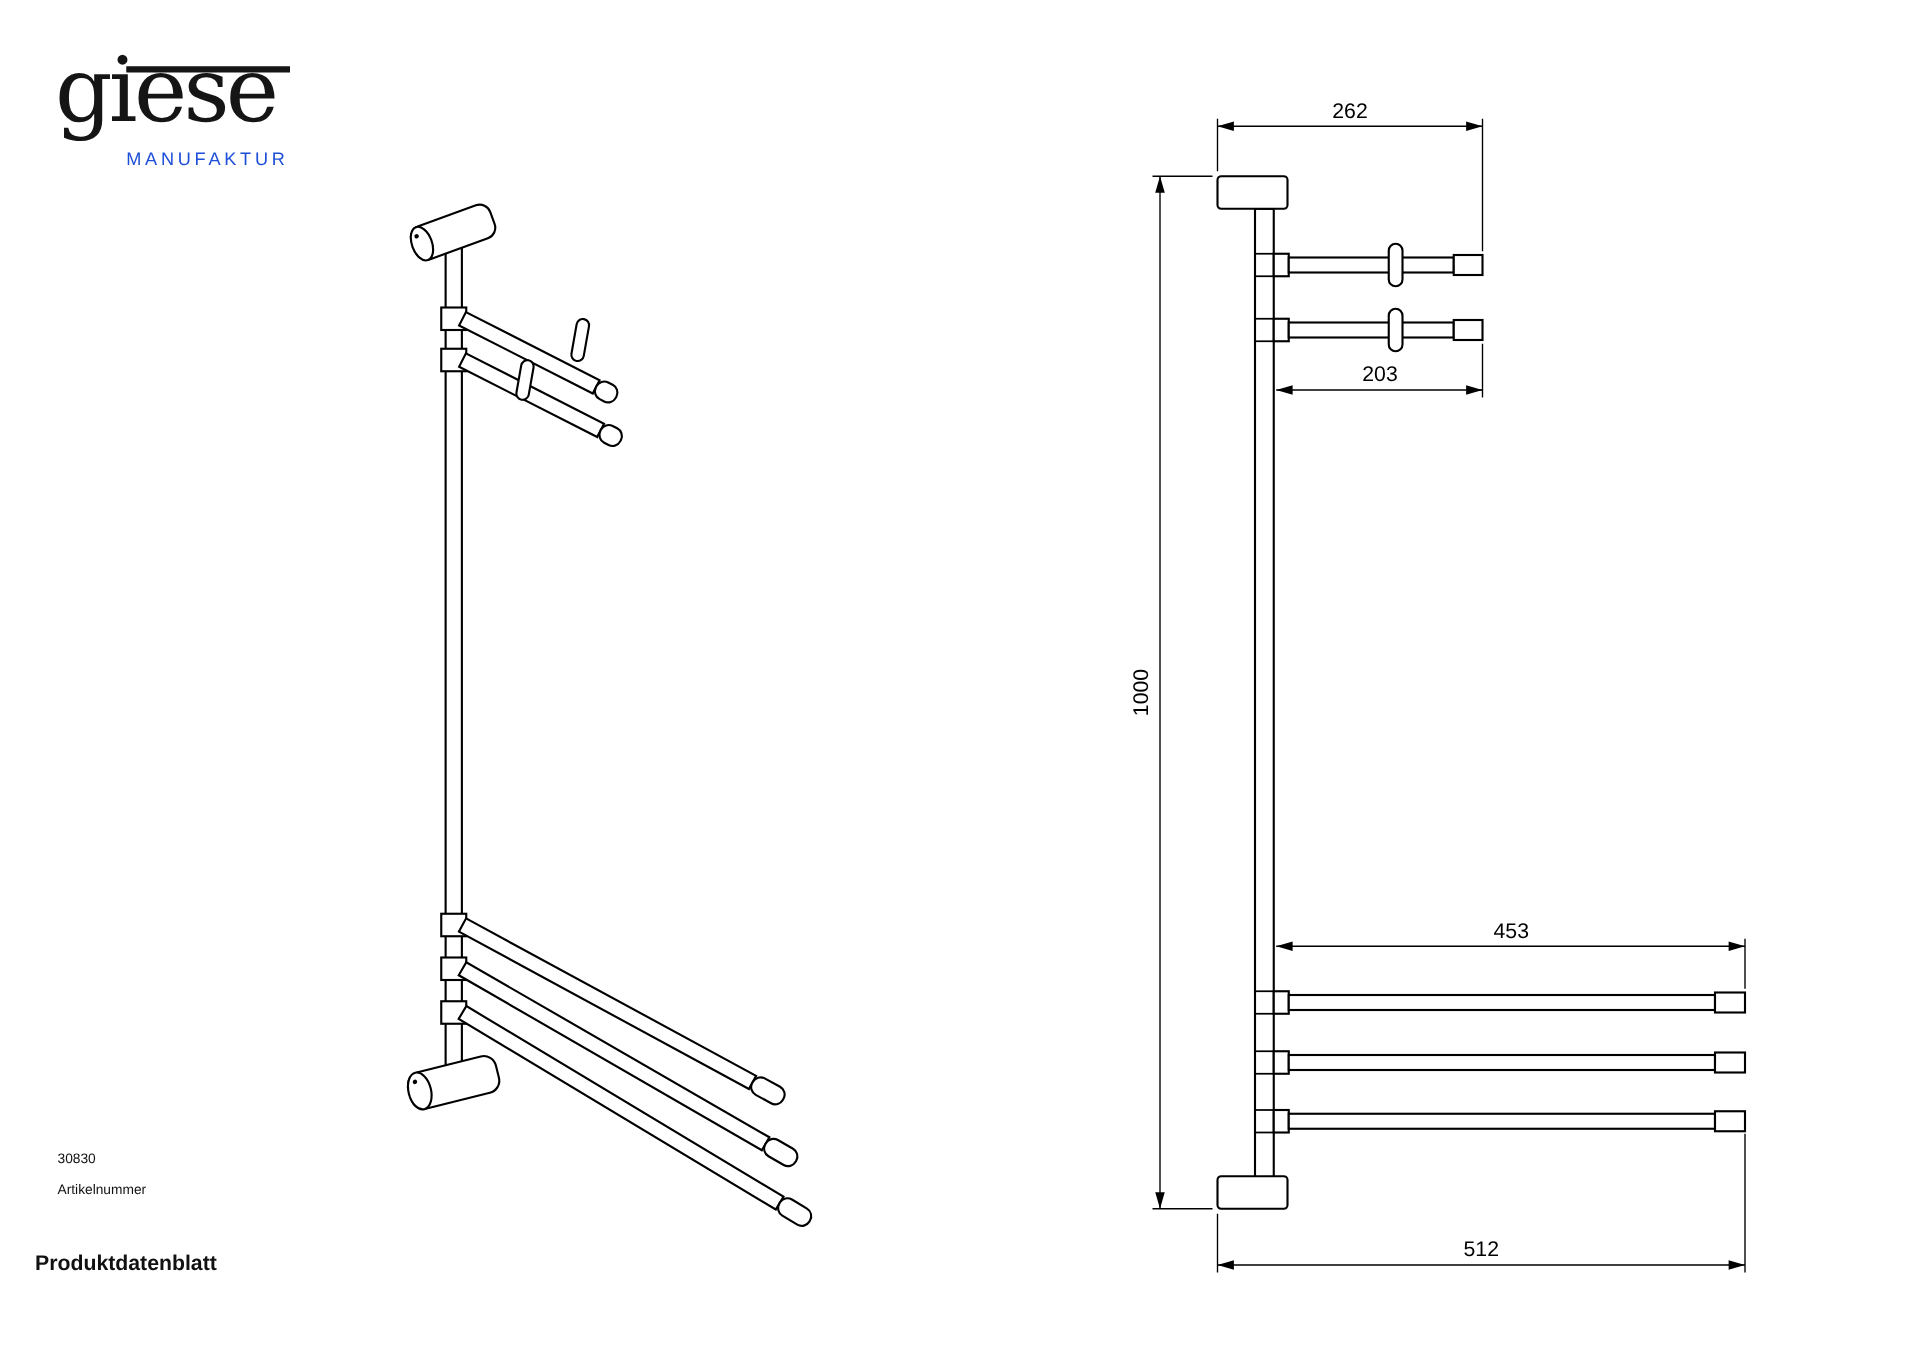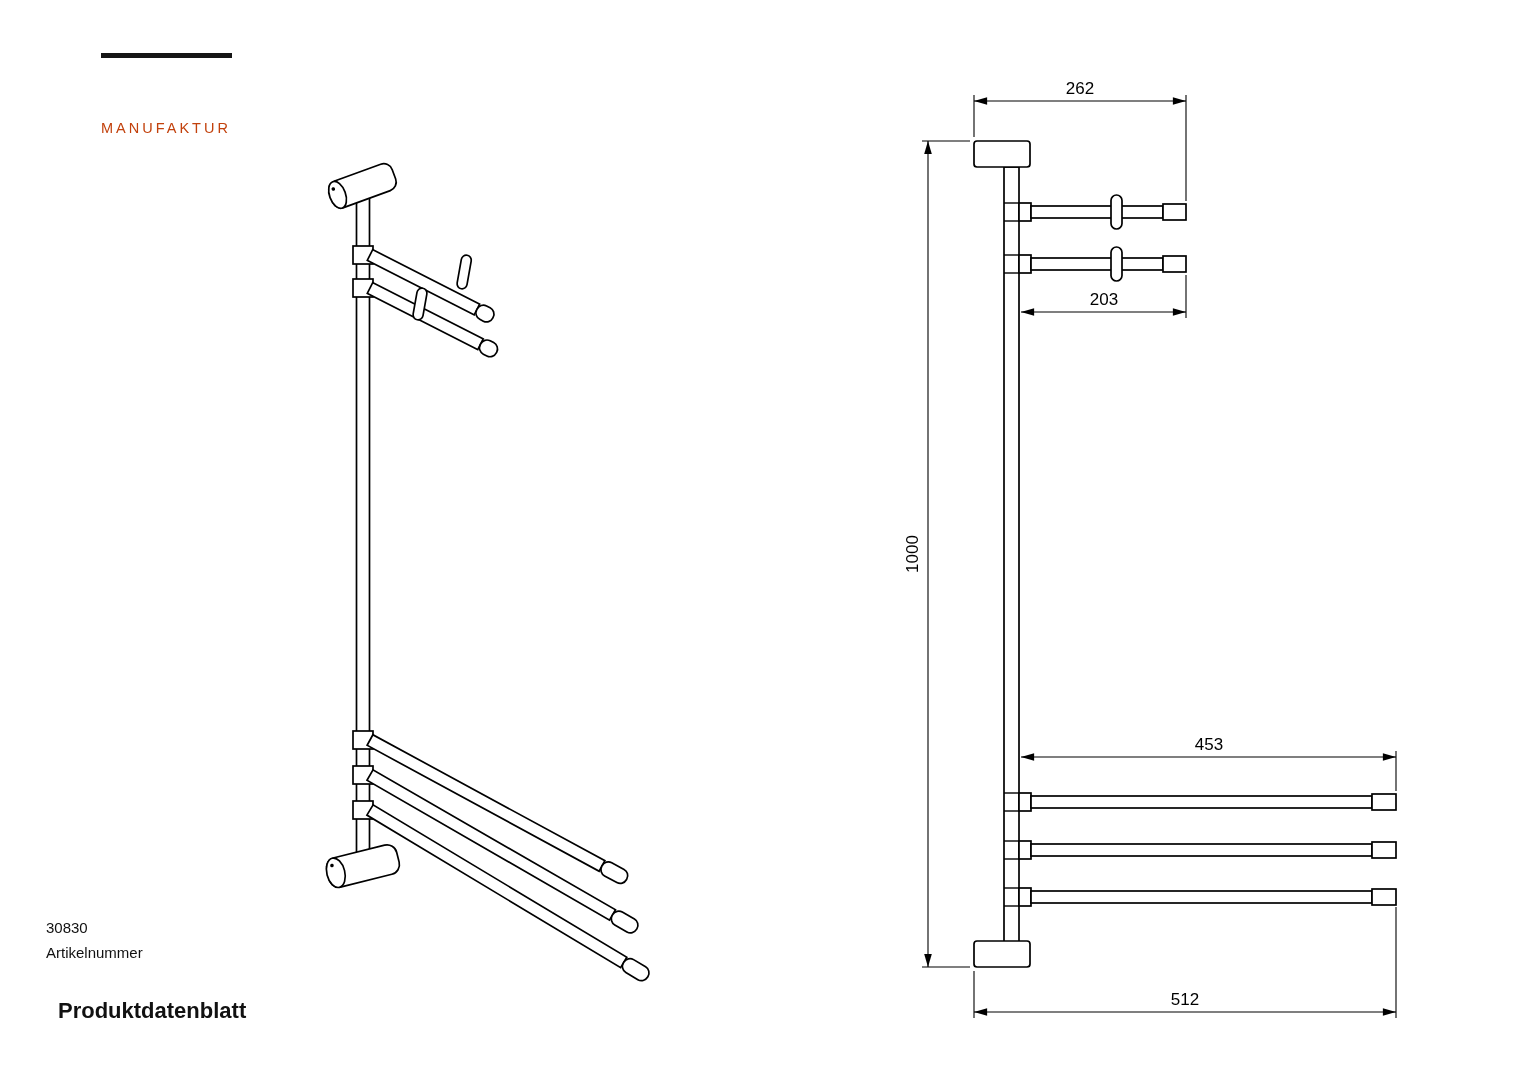--- a/index.html
+++ b/index.html
@@ -16,39 +16,40 @@
   .logo{position:absolute;left:44px;top:36px;width:220px;height:110px;}
   .logo-rule{position:absolute;left:57px;top:17px;width:131px;height:5px;background:#151515;}
   .logo-word{
     position:absolute;left:0;top:0;
     font-family:"DejaVu Serif", serif;
     font-size:72px;line-height:72px;
     letter-spacing:-3px;color:#151515;
   }
   .logo-sub{
     position:absolute;left:57px;top:84px;
-    font-size:14.5px;letter-spacing:3px;color:#c2410c;
+    font-size:14.5px;letter-spacing:3px;color:#1d4ed8;
   }
   
   .drawing-svg{position:absolute;left:0;top:0;}
   .obj{fill:#ffffff;stroke:#000000;stroke-width:1.7;}
   .obj-thin{fill:none;stroke:#000000;stroke-width:1.4;}
   .dim{stroke:#000000;stroke-width:1.1;fill:none;}
   .dim-text{font:17px "Liberation Sans", sans-serif;fill:#000000;}
   
-  .article-block{position:absolute;left:46px;top:915px;font-size:15px;line-height:25px;}
-  .datasheet-block{position:absolute;left:58px;top:998px;font-size:22px;line-height:25px;}
+  .article-block{position:absolute;left:46px;top:915px;font-size:11px;line-height:25px;}
+  .datasheet-block{position:absolute;left:28px;top:998px;font-size:17px;line-height:25px;}
   .bold{font-weight:bold;}
 </style>
 </head>
 <body>
 
 <div class="page">
 
   <div class="logo">
+    <div class="logo-word">giese</div>
     <div class="logo-rule"></div>
     <div class="logo-sub">MANUFAKTUR</div>
   </div>
 
   <svg class="drawing-svg" width="1528" height="1080" viewBox="0 0 1528 1080">
     <defs>
       <marker id="dimarrow" viewBox="0 0 12 8" refX="11.5" refY="4" markerWidth="13" markerHeight="9" orient="auto-start-reverse">
         <path d="M0.5,0.8 L11.5,4 L0.5,7.2 Z" fill="#000000"></path>
       </marker>
     </defs>

